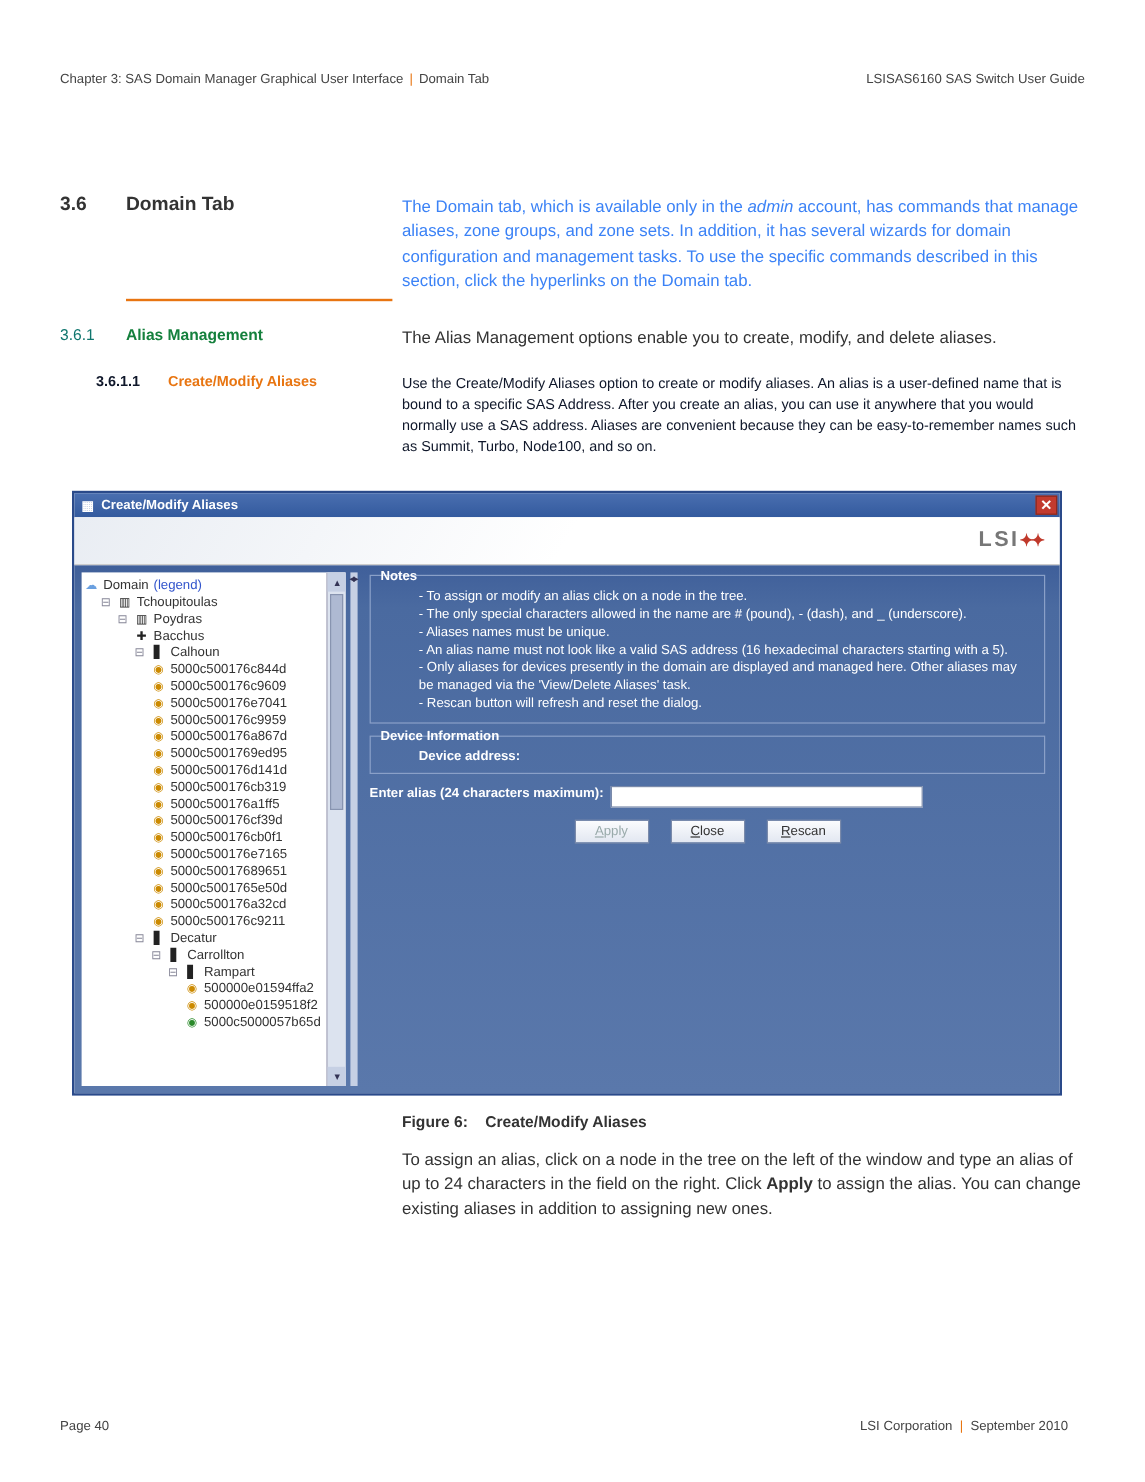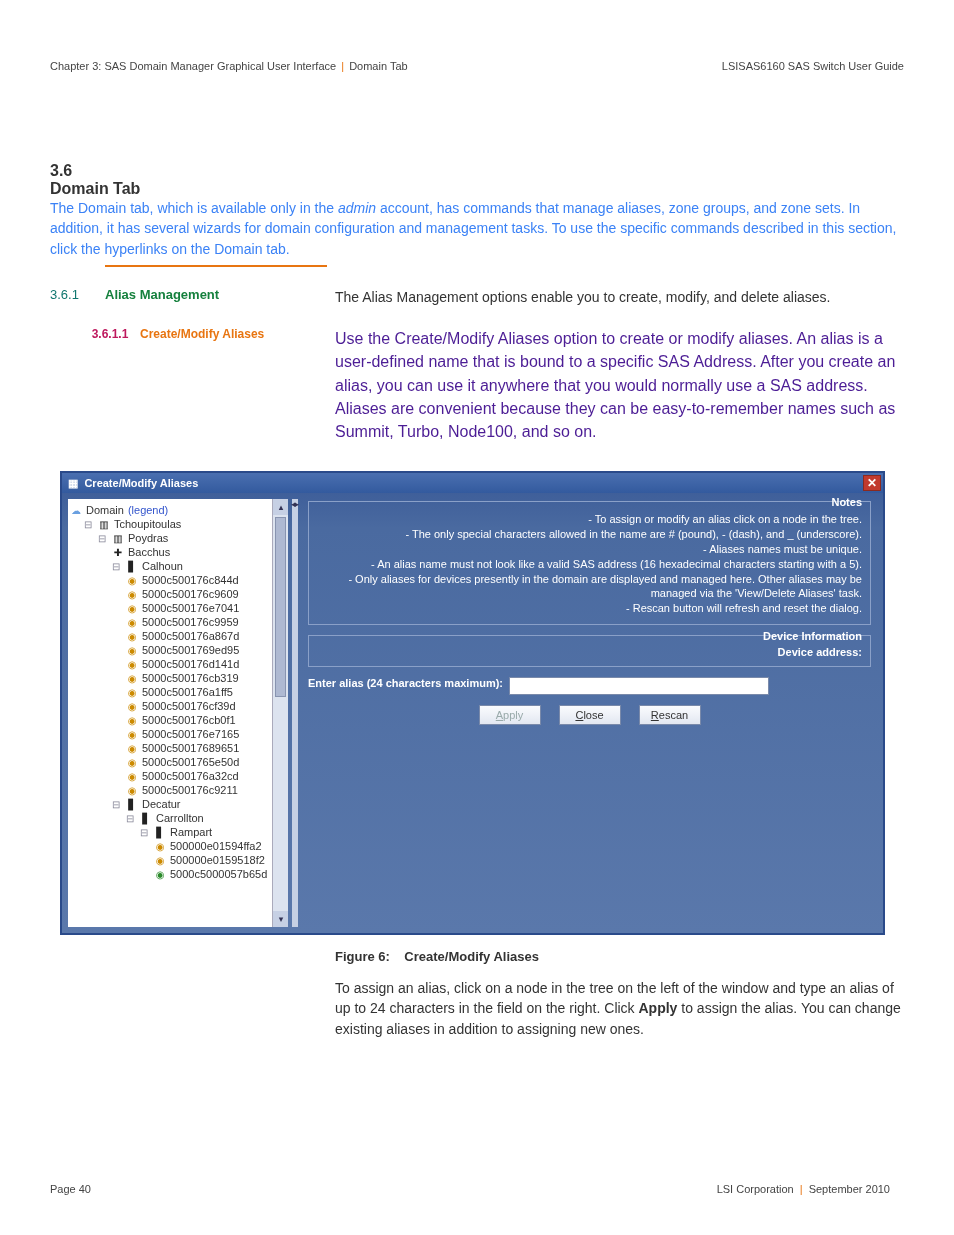--- a/index.html
+++ b/index.html
@@ -15,37 +15,37 @@
     padding: 60px 50px 40px 50px;
   }
   .hdr {
     display: flex;
     justify-content: space-between;
     font-size: 11px;
     color: #444;
     margin-bottom: 90px;
   }
   .hdr .divider { color: #e87511; margin: 0 2px; }
-  .section-row { display: flex; align-items: flex-start; margin-bottom: 6px; flex-direction: column; }
+  .section-row { display: flex; align-items: flex-start; margin-bottom: 6px; }
   .sec-num   { width: 55px; font-size: 16px; font-weight: 700; color: #333; }
   .sec-title { width: 230px; font-size: 16px; font-weight: 700; color: #333; }
   .sec-body  { flex: 1; font-size: 14px; line-height: 1.45; color: #3b82f6; }
   .sec-body em { font-style: italic; }
   .orange-rule {
     height: 2px; background: #e87511;
     width: 222px; margin: 4px 0 20px 55px;
   }
   .sub-row { display: flex; align-items: flex-start; margin-bottom: 6px; }
   .sub-num   { width: 55px; font-size: 13px; font-weight: 400; color: #0f766e; }
   .sub-title { width: 230px; font-size: 13px; font-weight: 700; color: #15803d; }
   .sub-body  { flex: 1; font-size: 14px; line-height: 1.45; color: #333; }
   .sub2-row { display: flex; align-items: flex-start; margin-bottom: 6px; margin-top: 20px;}
-  .sub2-num   { margin-left: 30px; width: 60px; font-size: 12px; font-weight: 700; color: #be185d; text-align: center; }
+  .sub2-num   { margin-left: 30px; width: 60px; font-size: 12px; font-weight: 700; color: #0f172a; }
   .sub2-title { width: 195px; font-size: 12px; font-weight: 700; color: #e87511; }
-  .sub2-body  { flex: 1; font-size: 16px; line-height: 1.45; color: #4c1d95; }
+  .sub2-body  { flex: 1; font-size: 12px; line-height: 1.45; color: #0f172a; }
 
   
   .shot {
     margin: 28px 0 14px 10px;
     width: 825px;
     border: 2px solid #2a4a8a;
     background: #fff;
     font-size: 11px;
     position: relative;
   }
@@ -99,23 +99,23 @@
     position:absolute; left:0; width:16px; height:16px;
     background:#c6d0e4; display:flex; align-items:center; justify-content:center;
     font-size:9px; color:#335;
   }
   .scroll .up { top:0; } .scroll .dn { bottom:0; }
   .scroll .thumb { position:absolute; left:2px; right:2px; top:18px; height:180px; background:#aeb9d2; border:1px solid #8894b0; }
   .splitbar { width:6px; background:#c6d0e4; position:relative; }
   .splitbar::before { content:"◂"; position:absolute; top:0; left:-1px; font-size:9px; color:#335; }
   .splitbar::after  { content:"▸"; position:absolute; top:0; right:-1px; font-size:9px; color:#335; }
   .rightpane { flex:1; color:#fff; font-size:11px; padding:2px 6px; }
-  .fieldset { border:1px solid #8aa0c8; padding:6px 8px 8px 8px; margin-bottom:10px;text-align:right; }
+  .fieldset { border:1px solid #8aa0c8; padding:6px 8px 8px 8px; margin-bottom:10px; }
   .fieldset > .legend { position:relative; top:-12px; background:transparent; font-weight:700; }
-  .fieldset .body { margin-top:-8px; }
+  .fieldset .body { margin-top:-8px;margin-left:32px; }
   .notes-list div { line-height:1.35; }
   .devinfo { margin-top:6px; }
   .alias-row { display:flex; gap:6px; margin-top:4px; }
   .alias-input { flex:0 0 260px; height:18px; background:#fff; border:1px solid #7a8aaa; }
   .btnrow { display:flex; gap:18px; justify-content:center; margin-top:10px; }
   .wbtn {
     min-width:62px; height:20px;
     background:linear-gradient(#fbfcfe,#e2e7f1);
     border:1px solid #7a8aaa; color:#333;
     display:flex; align-items:center; justify-content:center;
@@ -179,20 +179,25 @@
     <div class="sub2-body">Use the Create/Modify Aliases option to create or modify aliases. An alias is a user-defined name that is bound to a specific SAS Address. After you create an alias, you can use it anywhere that you would normally use a SAS address. Aliases are convenient because they can be easy-to-remember names such as Summit, Turbo, Node100, and so on.</div>
   </div>
 
   <div class="shot">
     <div class="titlebar">
       <div class="tleft">
         <span>▦</span>
         <span>Create/Modify Aliases</span>
       </div>
       <div class="closebox">✕</div>
+    </div>
+    <div class="banner">
+      <div class="lsi">
+        <span>LSI</span><span class="petals">✦✦</span>
+      </div>
     </div>
     <div class="workarea">
       <div class="treewrap">
         <div class="tree">
           <div class="root">
             <span class="ic cloud">☁</span>
             <span>Domain</span>
             <span class="lg">(legend)</span>
           </div>
           <ul>

